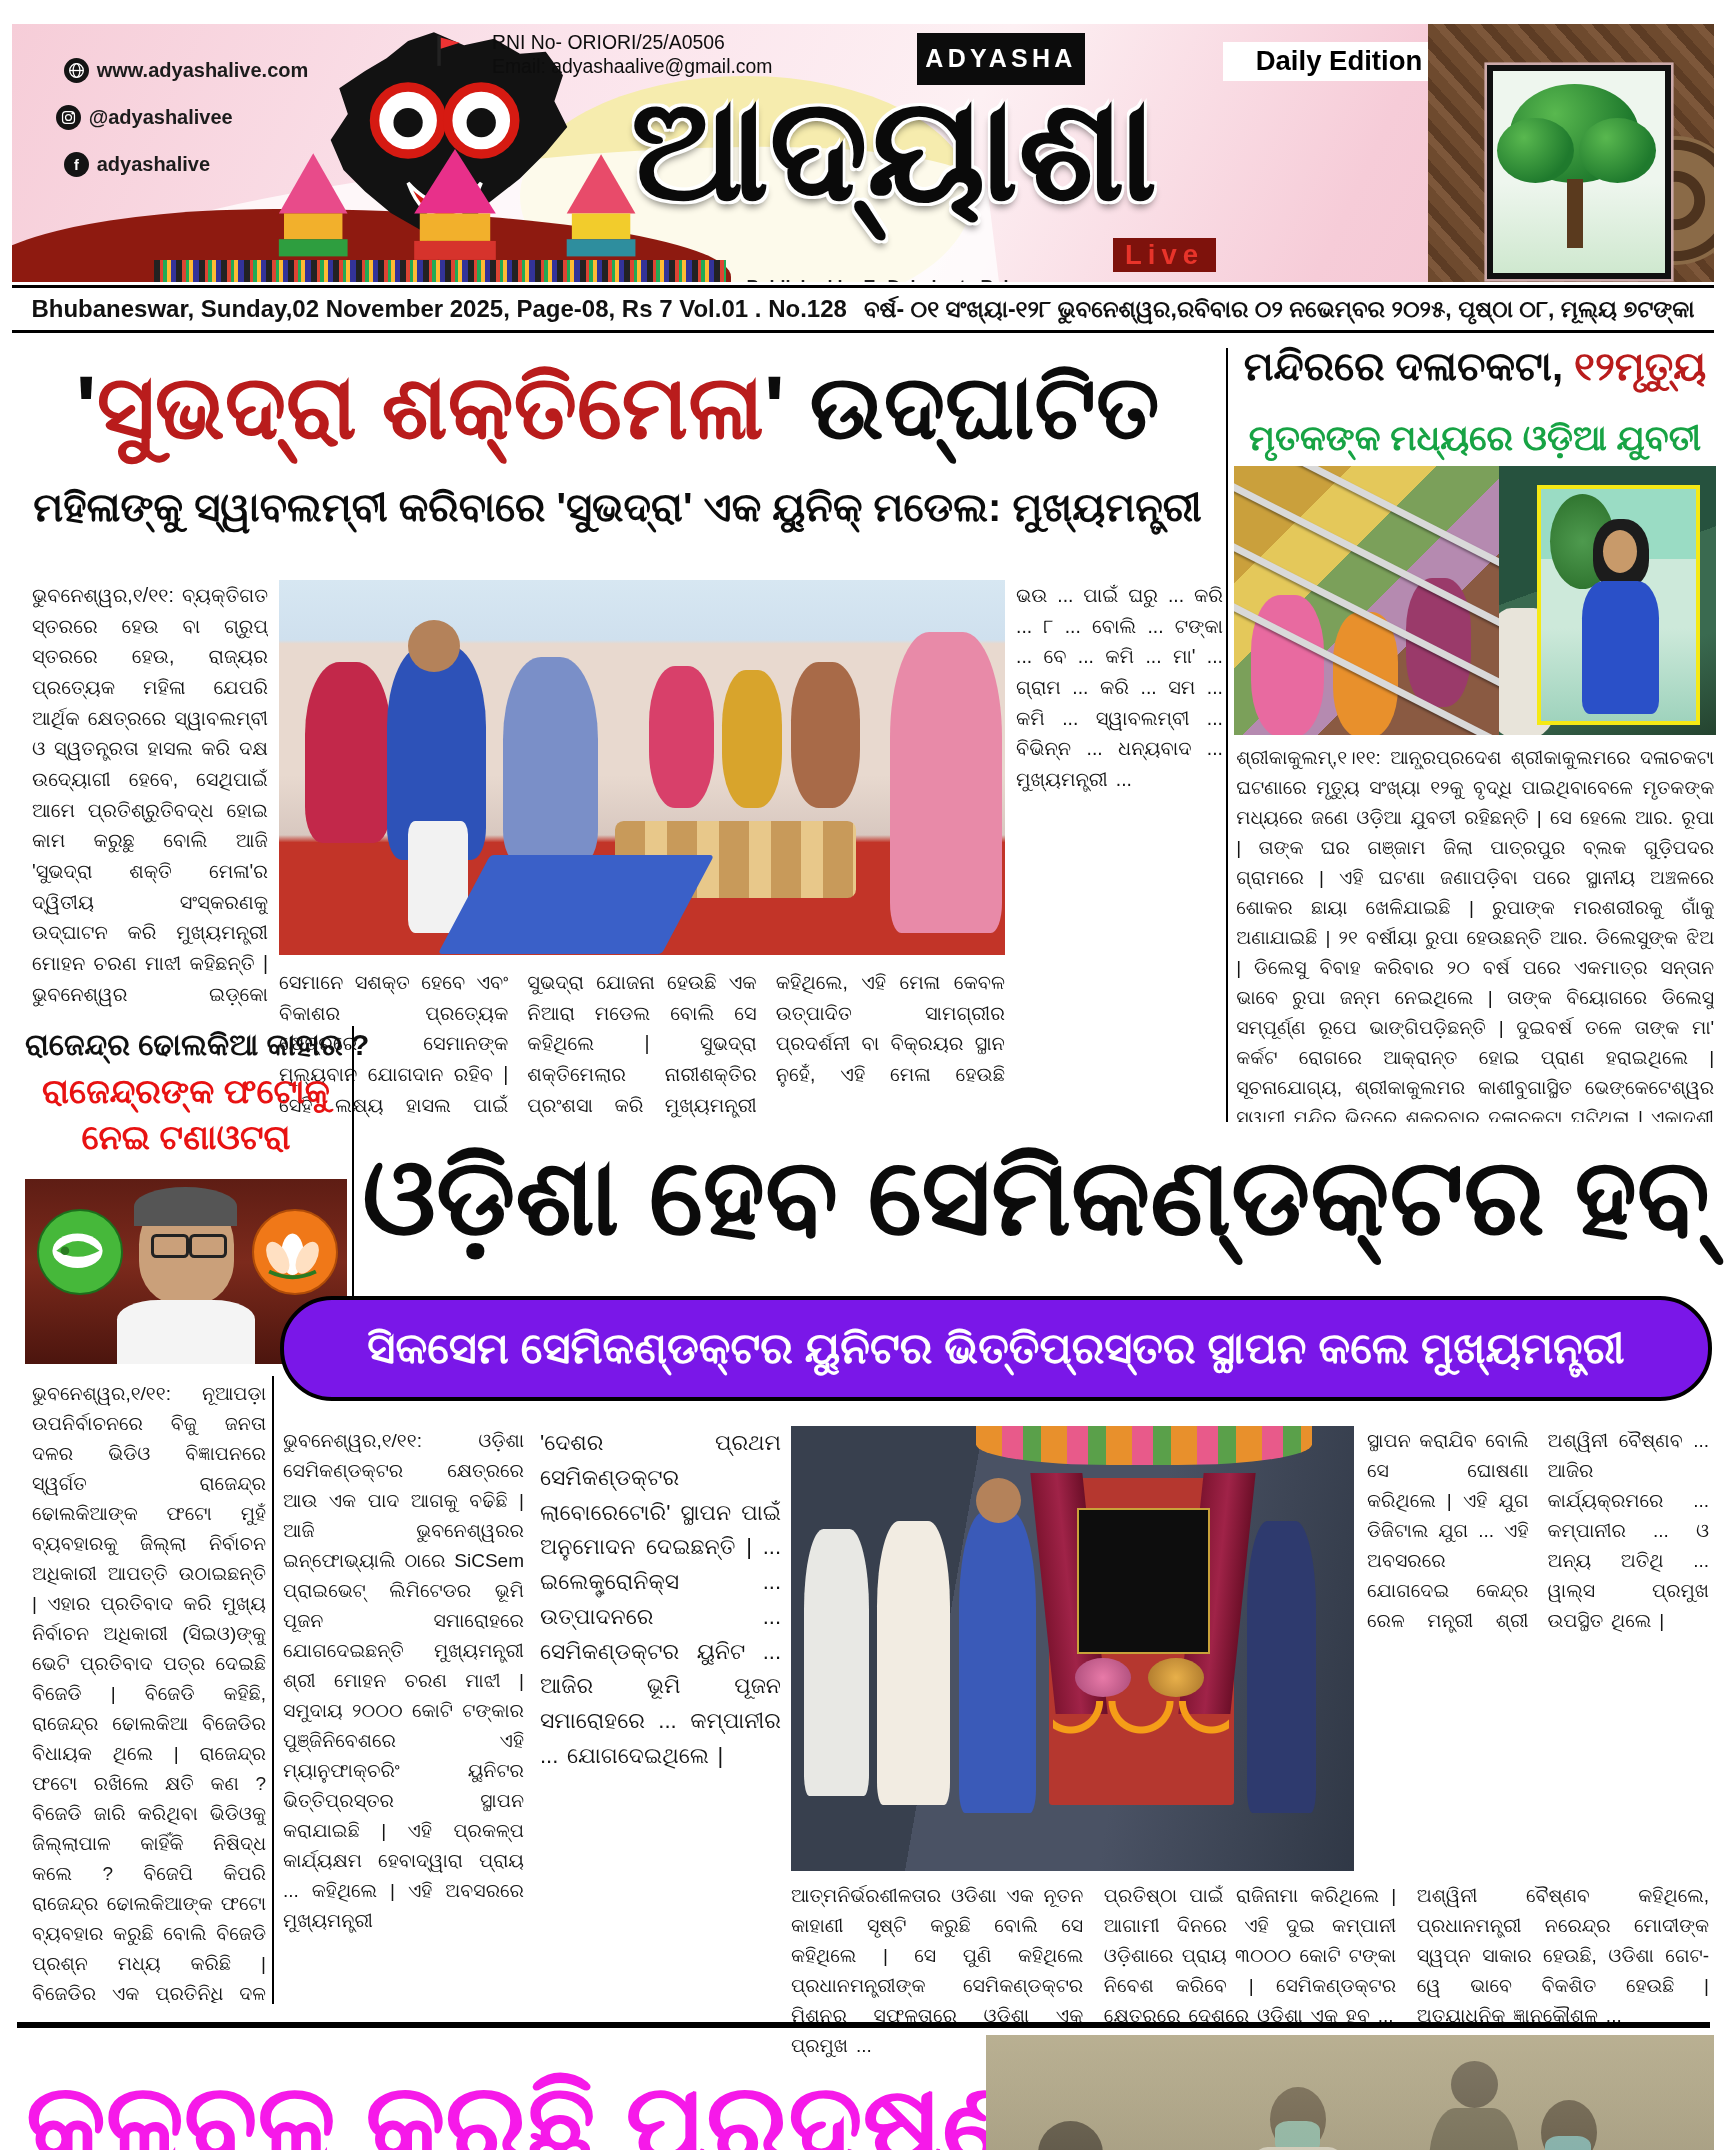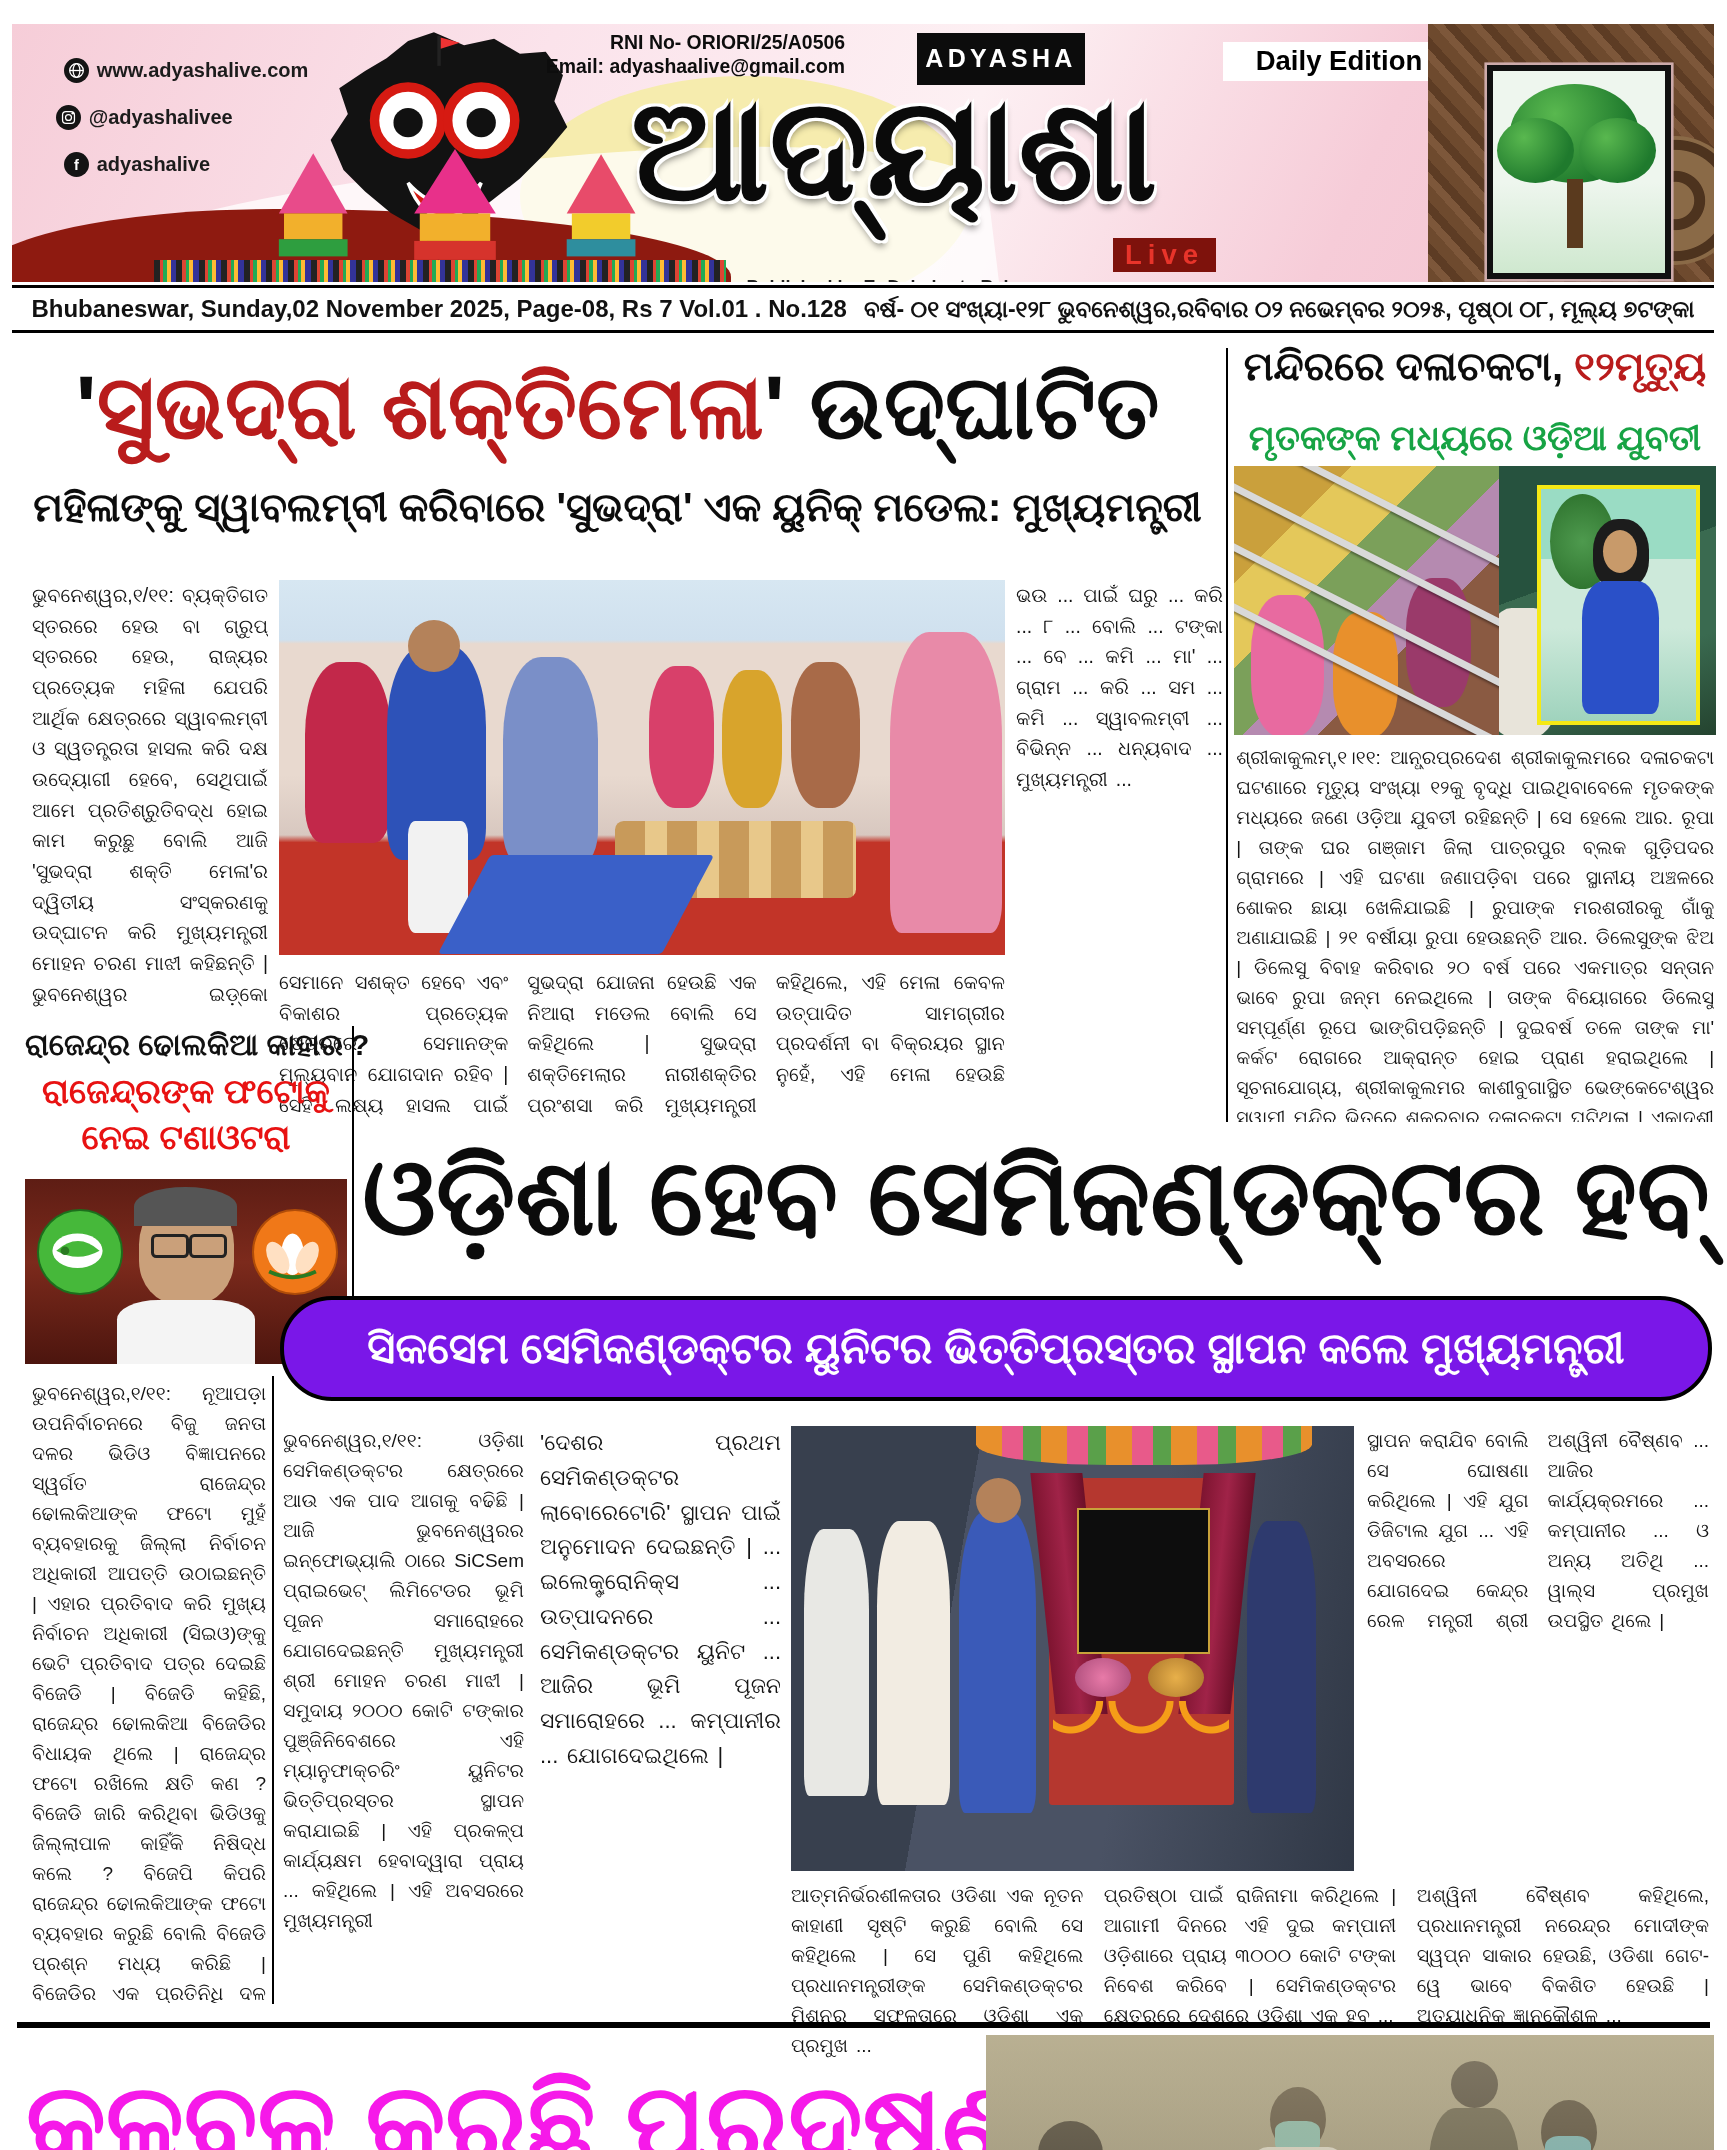--- a/index.html
+++ b/index.html
@@ -17,21 +17,21 @@
   .mh-swoosh{position:absolute;left:-52px;top:142px;width:1032px;height:181px;background:#fff;opacity:.75;
      transform:rotate(-7deg);border-radius:50% 50% 0 0;}
   .mh-wave{position:absolute;left:-34px;top:185px;width:753px;height:112px;background:#8e1a10;
      border-radius:65% 100% 0 0/100% 100% 0 0;}
   .mh-sun{position:absolute;left:508px;top:52px;width:452px;height:241px;background:#f6ecae;border-radius:50%;}
   .crowd-strip{position:absolute;left:142px;top:236px;width:572px;height:22.4px;
      background:repeating-linear-gradient(90deg,#222 0 6px,#d43 6px 9.5px,#2a5 9.5px 13px,#fb3 13px 17px,#339 17px 22.4px);}
   .contact-line{position:absolute;display:flex;align-items:center;gap:7.7px;font-weight:700;font-size:20px;color:#1c1c1c;}
   .c-icon{width:25px;height:25px;border-radius:50%;background:#141414;color:#fff;display:flex;align-items:center;
      justify-content:center;font-size:14.6px;font-weight:700;flex:0 0 auto;}
-  .rni{font-weight:700;font-size:19.4px;line-height:1.25;color:#0d0d0d;text-align:right;}
+  .rni{font-weight:400;font-size:19.4px;line-height:1.25;color:#0d0d0d;}
   #adyasha-box{left:905px;top:8.6px;width:168px;height:52px;background:#0c0c0c;color:#fff;display:flex;
      align-items:center;justify-content:center;font-size:25px;font-weight:700;letter-spacing:4.3px;}
   #logo-odia{left:555px;top:40px;width:654px;text-align:center;font-size:143px;font-weight:900;color:#0a0a0a;
      line-height:1.2;text-shadow:-2.6px -2.6px 0 #fff,2.6px -2.6px 0 #fff,-2.6px 2.6px 0 #fff,2.6px 2.6px 0 #fff,0 6px 7.7px rgba(0,0,0,.45);}
   #logo-live{left:1101px;top:214px;width:103px;height:34px;background:#7e120c;color:#e8342a;display:flex;align-items:center;
      justify-content:center;font-size:27.5px;font-weight:700;letter-spacing:6px;}
   #publisher{left:594px;top:253px;width:576px;text-align:center;font-size:18px;font-weight:700;color:#222;}
   #daily-edition{left:1211px;top:18px;width:232px;font-size:27.5px;font-weight:700;color:#000;background:#fff;
      text-align:center;padding:3.4px 0;}
   #stone-panel{left:1416px;top:0;width:286px;height:258px;

